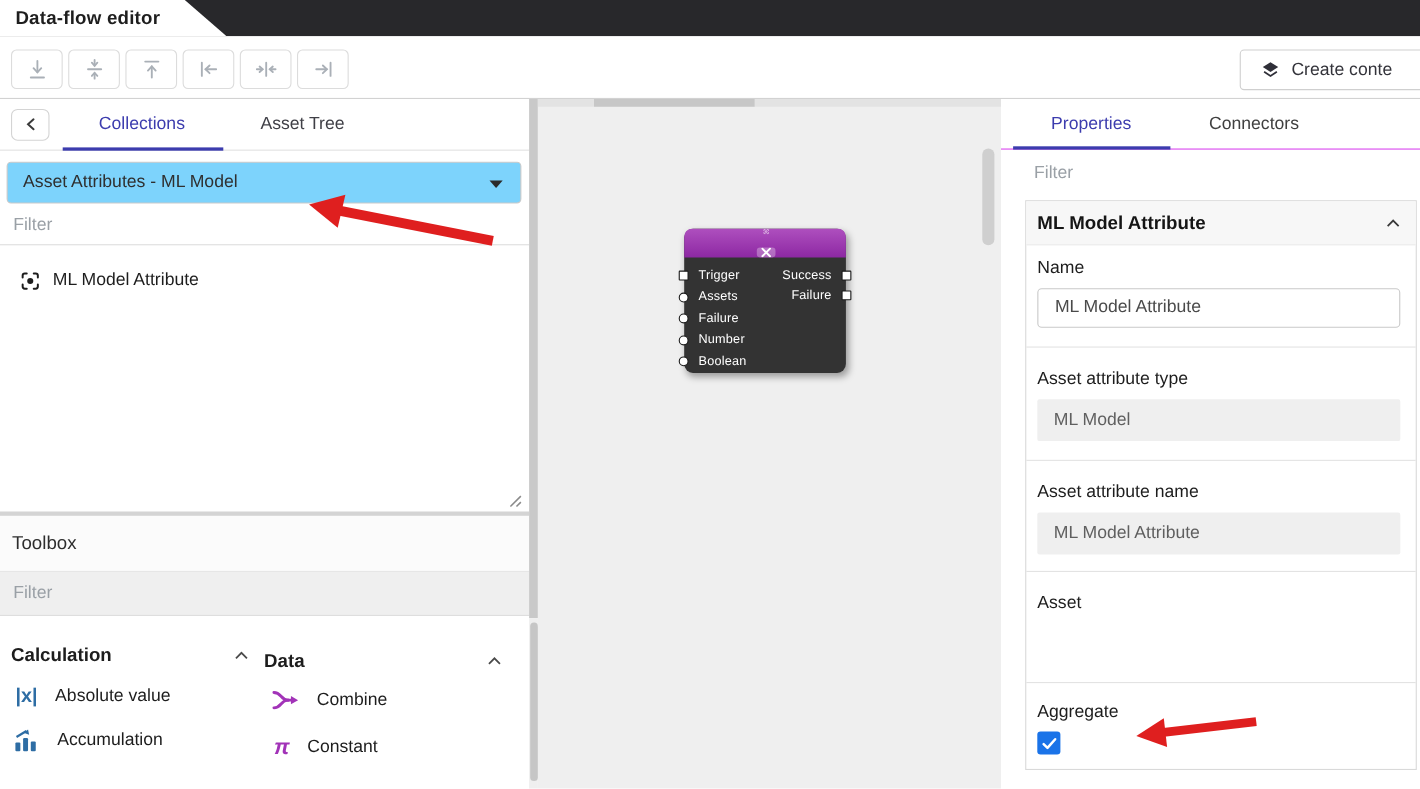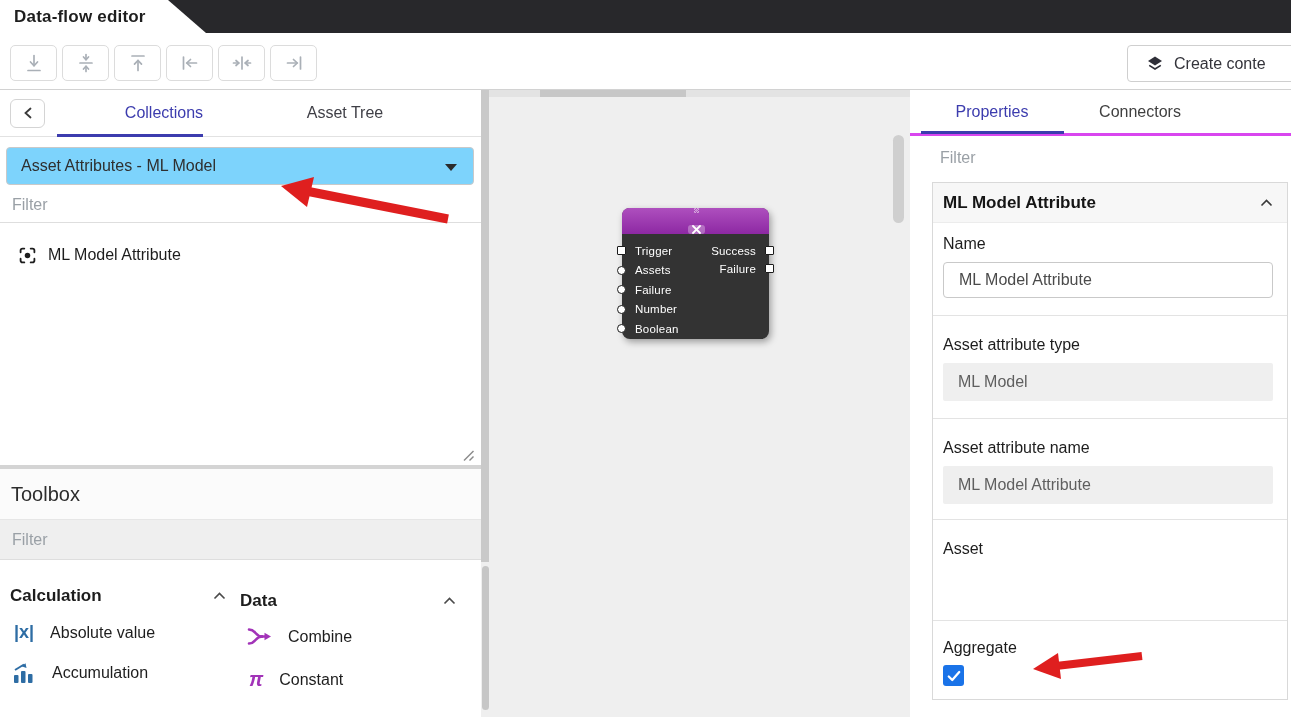--- a/index.html
+++ b/index.html
@@ -17,21 +17,21 @@
              border-bottom:1px solid #d2d2d2; }
   .tb-btn { position:absolute; top:12px; width:47px; height:36px; background:#fff; border:1px solid #dcdcdc;
             border-radius:5px; display:flex; align-items:center; justify-content:center; cursor:pointer; }
   .tb-btn svg { stroke:#aab0b7; fill:none; stroke-width:1.7; stroke-linecap:round; }
   .create-btn { position:absolute; left:1127px; top:12px; width:230px; height:37px; background:#fff;
                 border:1px solid #cfcfcf; border-radius:4px; display:flex; align-items:center; gap:10px;
                 padding-left:18px; font-size:16px; color:#33333a; overflow:hidden; cursor:pointer; }
 
   
   .left-panel { position:absolute; left:0; top:90px; width:481px; height:627px; background:#fff; }
-  .lp-tabs { position:relative; height:47px; border-bottom:1px solid #e2e2e2; display:flex; align-items:center;gap:35px; }
+  .lp-tabs { position:relative; height:47px; border-bottom:1px solid #e2e2e2; display:flex; align-items:center; }
   .back-btn { margin-left:10px; width:35px; height:29px; border:1px solid #d4d4d4; border-radius:6px;
               background:#fff; display:flex; align-items:center; justify-content:center; cursor:pointer; }
   .tab { width:146px; text-align:center; font-size:16px; color:#3f3f46; cursor:pointer; }
   .tab.active { color:#3c3cae; font-weight:500; }
   .lp-underline { position:absolute; left:57px; bottom:-1px; width:146px; height:3px; background:#3c3cae; }
   .dropdown { position:absolute; left:6px; top:57px; width:468px; height:38px; border:1px solid #c9c9c9;
               border-radius:4px; background:#7dd3fc; display:flex; align-items:center; cursor:pointer; }
   .dropdown .dd-text { padding-left:14px; font-size:16px; color:#2f2f2f; }
   .dd-caret { position:absolute; right:16px; top:16px; width:0; height:0;
               border-left:6px solid transparent; border-right:6px solid transparent; border-top:7px solid #2b2b2b; }
@@ -41,21 +41,21 @@
   .filter-input::placeholder { color:#9aa0a6; }
   .coll-item { position:absolute; left:0; top:148px; width:481px; height:34px; display:flex;
                align-items:center; gap:12px; padding-left:19px; cursor:pointer; }
   .coll-item span { font-size:16px; color:#1d1d1d; }
   .resize-grip { position:absolute; left:461px; top:358px; }
 
   
   .toolbox { position:absolute; left:0; top:375px; width:481px; height:252px; background:#fff;
              border-top:4px solid #d4d4d4; }
   .tbx-header { height:51px; background:#fbfbfb; border-bottom:1px solid #e6e6e6; display:flex; align-items:center; }
-  .tbx-header span { font-size:20px; color:#2d2d2d; padding-left:11px; }
+  .tbx-header span { font-size:17px; color:#2d2d2d; padding-left:11px; }
   .tbx-filter { height:40px; background:#efefef; border-bottom:1px solid #dedede; }
   .tbx-cols { position:relative; }
   .grp-header { position:absolute; display:flex; align-items:center; font-size:17px; font-weight:700; color:#1d1d1d; }
   .grp-caret { margin-left:auto; cursor:pointer; display:flex; }
   .tbx-item { position:absolute; display:flex; align-items:center; gap:16px; cursor:pointer; }
   .tbx-item .lbl { font-size:16px; color:#1d1d1d; }
   .glyph-blue { color:#2e6da4; font-weight:700; font-size:18px; }
   .glyph-purple { color:#a233b8; font-weight:700; font-size:20px; font-style:italic; }
 
   
@@ -83,21 +83,21 @@
   .port-row.out { justify-content:flex-end; padding-right:13px; }
   .port-label { color:#fff; font-size:11.5px; letter-spacing:.2px; }
   .pin { position:absolute; width:9px; height:9px; background:#fff; border:1.5px solid #1b1b1b; }
   .pin.left  { left:-5px; }
   .pin.right { right:-5px; }
   .pin.circle { border-radius:50%; }
   .pin.square { border-radius:1px; }
 
   
   .right-panel { position:absolute; left:910px; top:90px; width:381px; height:627px; background:#fff; }
-  .rp-tabs { position:relative; height:46px; border-bottom:3px solid #d946ef; display:flex; align-items:center; }
+  .rp-tabs { position:relative; height:46px; border-bottom:1px solid #d946ef; display:flex; align-items:center; }
   .rp-tab { width:148px; text-align:center; font-size:16px; color:#404040; cursor:pointer; }
   .rp-tab.active { color:#3c3cae; font-weight:500; }
   .rp-underline { position:absolute; left:11px; bottom:-1px; width:143px; height:3px; background:#3c3cae; }
   .rp-filter { position:absolute; left:0; top:50px; width:381px; height:36px; }
   .rp-filter .filter-input { padding-left:30px; }
   .card { position:absolute; left:22px; top:92px; width:356px; height:518px; border:1px solid #d9d9d9;
           background:#fff; }
   .card-header { height:40px; background:#f7f7f7; border-bottom:1px solid #ececec; display:flex;
                  align-items:center; padding:0 14px 0 10px; }
   .card-title { font-size:17px; font-weight:700; color:#151515; flex:1; }

